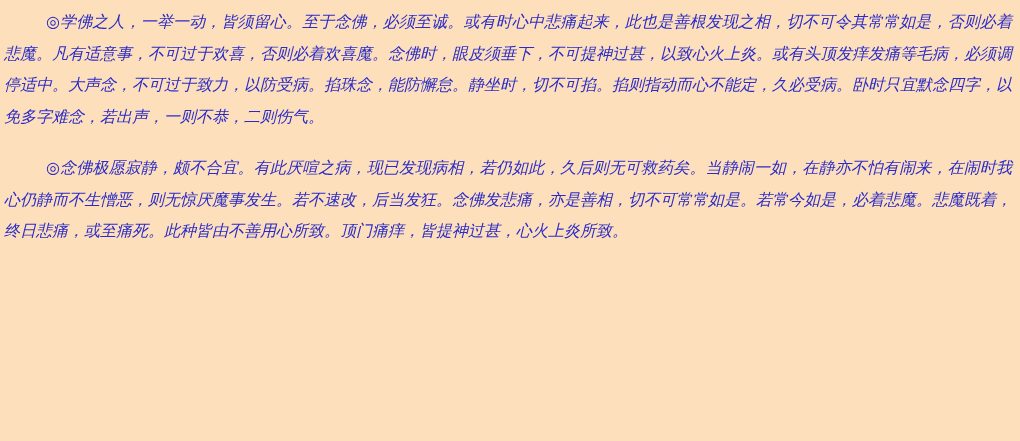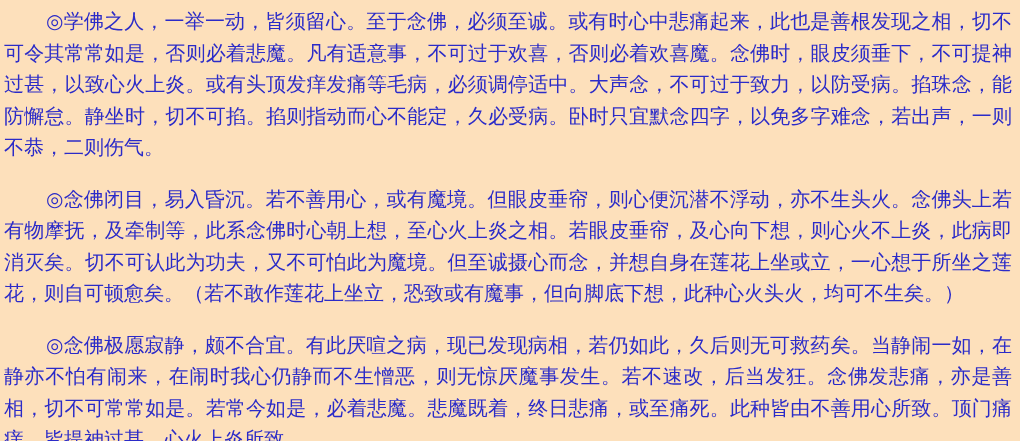--- a/index.html
+++ b/index.html
@@ -16,34 +16,34 @@
   #page {
     width: 1020px;
     height: 441px;
     background: #fde0bb;
     box-sizing: border-box;
     padding: 6px 8px 0 4px;
     position: relative;
   }
   .para {
     color: #2b2bc8;
-    font-size: 20px;
+    font-size: 16px;
     line-height: 31.5px;
     text-align: justify;
     text-justify: inter-ideograph;
     letter-spacing: 0px;
     text-indent: 42px;
     margin: 0 0 20px 0;
     font-family: "DejaVu Sans", "Liberation Sans", sans-serif;
     font-weight: 500;
+    font-style: italic;
   }
   .para:last-child {
     margin-bottom: 0;
   }
 </style>
 </head>
 <body>
 
 <div id="page">
   <p class="para">◎学佛之人，一举一动，皆须留心。至于念佛，必须至诚。或有时心中悲痛起来，此也是善根发现之相，切不可令其常常如是，否则必着悲魔。凡有适意事，不可过于欢喜，否则必着欢喜魔。念佛时，眼皮须垂下，不可提神过甚，以致心火上炎。或有头顶发痒发痛等毛病，必须调停适中。大声念，不可过于致力，以防受病。掐珠念，能防懈怠。静坐时，切不可掐。掐则指动而心不能定，久必受病。卧时只宜默念四字，以免多字难念，若出声，一则不恭，二则伤气。</p>
-  <p class="para">◎念佛闭目，易入昏沉。若不善用心，或有魔境。但眼皮垂帘，则心便沉潜不浮动，亦不生头火。念佛头上若有物摩抚，及牵制等，此系念佛时心朝上想，至心火上炎之相。若眼皮垂帘，及心向下想，则心火不上炎，此病即消灭矣。切不可认此为功夫，又不可怕此为魔境。但至诚摄心而念，并想自身在莲花上坐或立，一心想于所坐之莲花，则自可顿愈矣。（若不敢作莲花上坐立，恐致或有魔事，但向脚底下想，此种心火头火，均可不生矣。）</p>
   <p class="para">◎念佛极愿寂静，颇不合宜。有此厌喧之病，现已发现病相，若仍如此，久后则无可救药矣。当静闹一如，在静亦不怕有闹来，在闹时我心仍静而不生憎恶，则无惊厌魔事发生。若不速改，后当发狂。念佛发悲痛，亦是善相，切不可常常如是。若常今如是，必着悲魔。悲魔既着，终日悲痛，或至痛死。此种皆由不善用心所致。顶门痛痒，皆提神过甚，心火上炎所致。</p>
 </div>
 
 </body></html>

